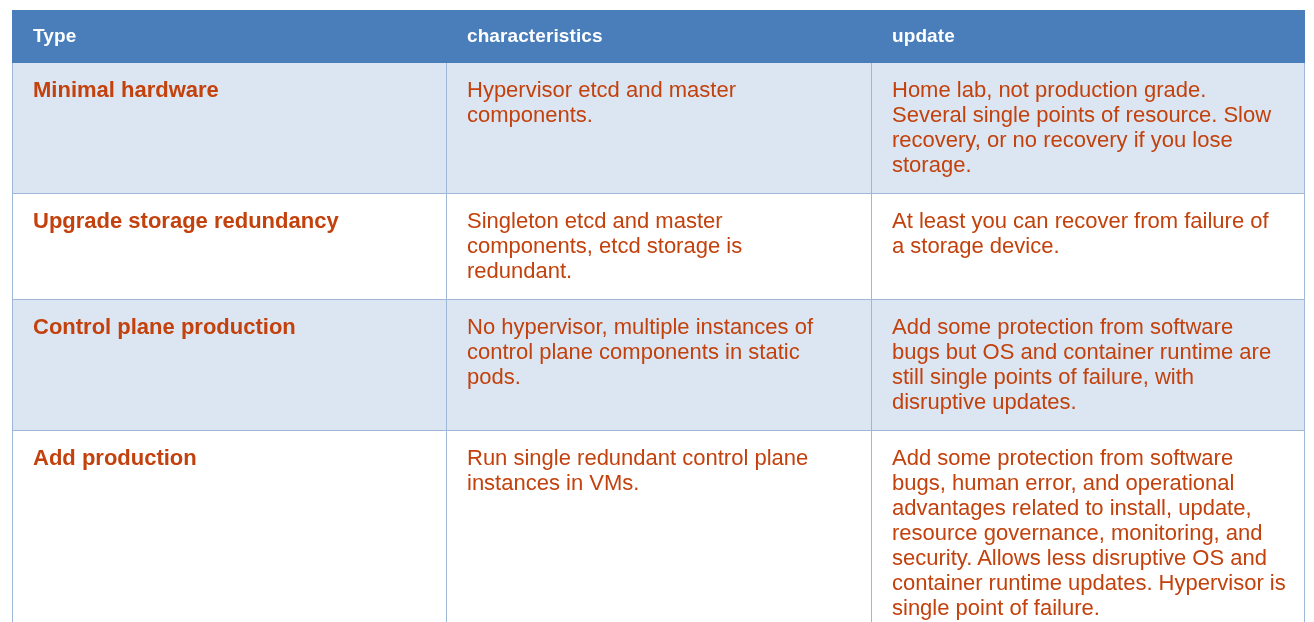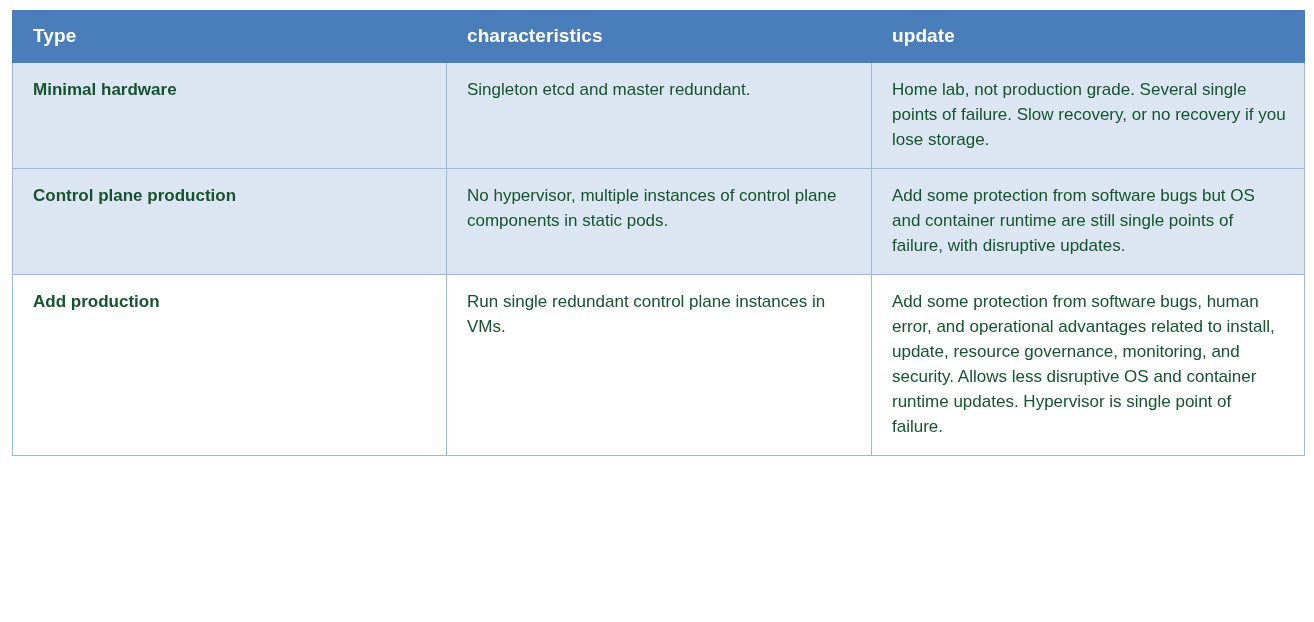--- a/index.html
+++ b/index.html
@@ -40,23 +40,23 @@
     color: #ffffff;
     font-size: 19px;
     font-weight: bold;
     text-align: left;
     padding: 14px 16px 15px 20px;
     border: 1px solid #4a7ebb;
     letter-spacing: 0.1px;
   }
   table.matrix tbody td {
     vertical-align: top;
-    font-size: 17px;
+    font-size: 22px;
     line-height: 25px;
-    color: #14532d;
+    color: #c2410c;
     padding: 14px 18px 16px 20px;
     border: 1px solid #9fb8d8;
   }
   table.matrix tbody tr.shaded td {
     background: #dce6f2;
   }
   table.matrix tbody tr.plain td {
     background: #ffffff;
   }
   td.type-cell {
@@ -81,22 +81,27 @@
     <thead>
       <tr>
         <th>Type</th>
         <th>characteristics</th>
         <th>update</th>
       </tr>
     </thead>
     <tbody>
       <tr class="shaded">
         <td class="type-cell">Minimal hardware</td>
-        <td class="char-cell">Singleton etcd and master redundant.</td>
-        <td class="result-cell">Home lab, not production grade. Several single points of failure. Slow recovery, or no recovery if you lose storage.</td>
+        <td class="char-cell">Hypervisor etcd and master components.</td>
+        <td class="result-cell">Home lab, not production grade. Several single points of resource. Slow recovery, or no recovery if you lose storage.</td>
+      </tr>
+      <tr class="plain">
+        <td class="type-cell">Upgrade storage redundancy</td>
+        <td class="char-cell">Singleton etcd and master components, etcd storage is redundant.</td>
+        <td class="result-cell">At least you can recover from failure of a storage device.</td>
       </tr>
       <tr class="shaded">
         <td class="type-cell">Control plane production</td>
         <td class="char-cell">No hypervisor, multiple instances of control plane components in static pods.</td>
         <td class="result-cell">Add some protection from software bugs but OS and container runtime are still single points of failure, with disruptive updates.</td>
       </tr>
       <tr class="plain">
         <td class="type-cell">Add production</td>
         <td class="char-cell">Run single redundant control plane instances in VMs.</td>
         <td class="result-cell">Add some protection from software bugs, human error, and operational advantages related to install, update, resource governance, monitoring, and security. Allows less disruptive OS and container runtime updates. Hypervisor is single point of failure.</td>

